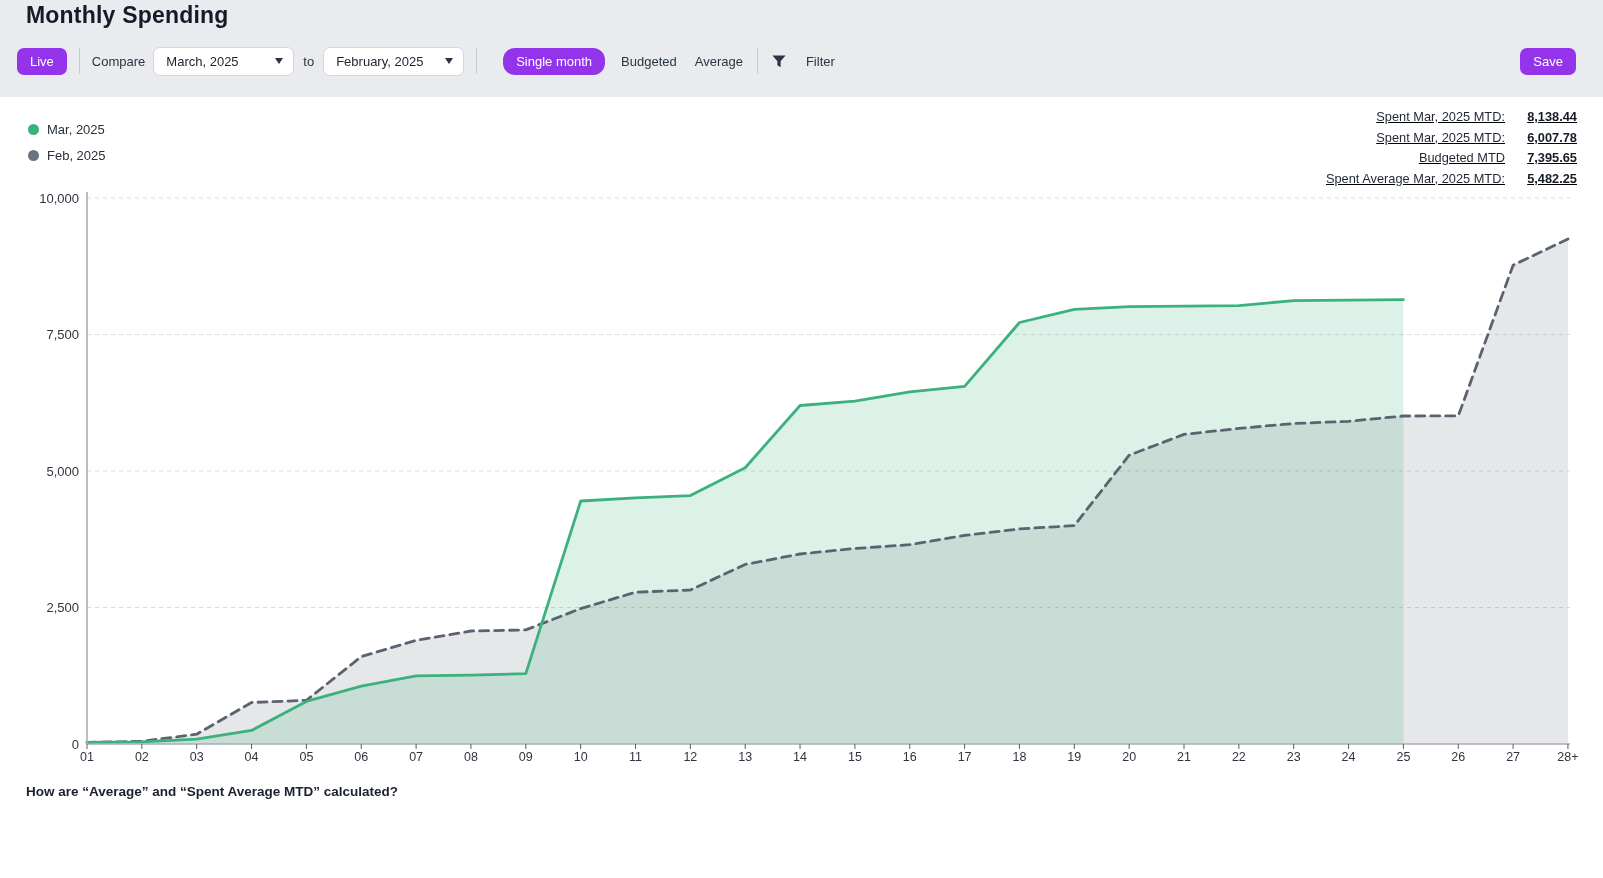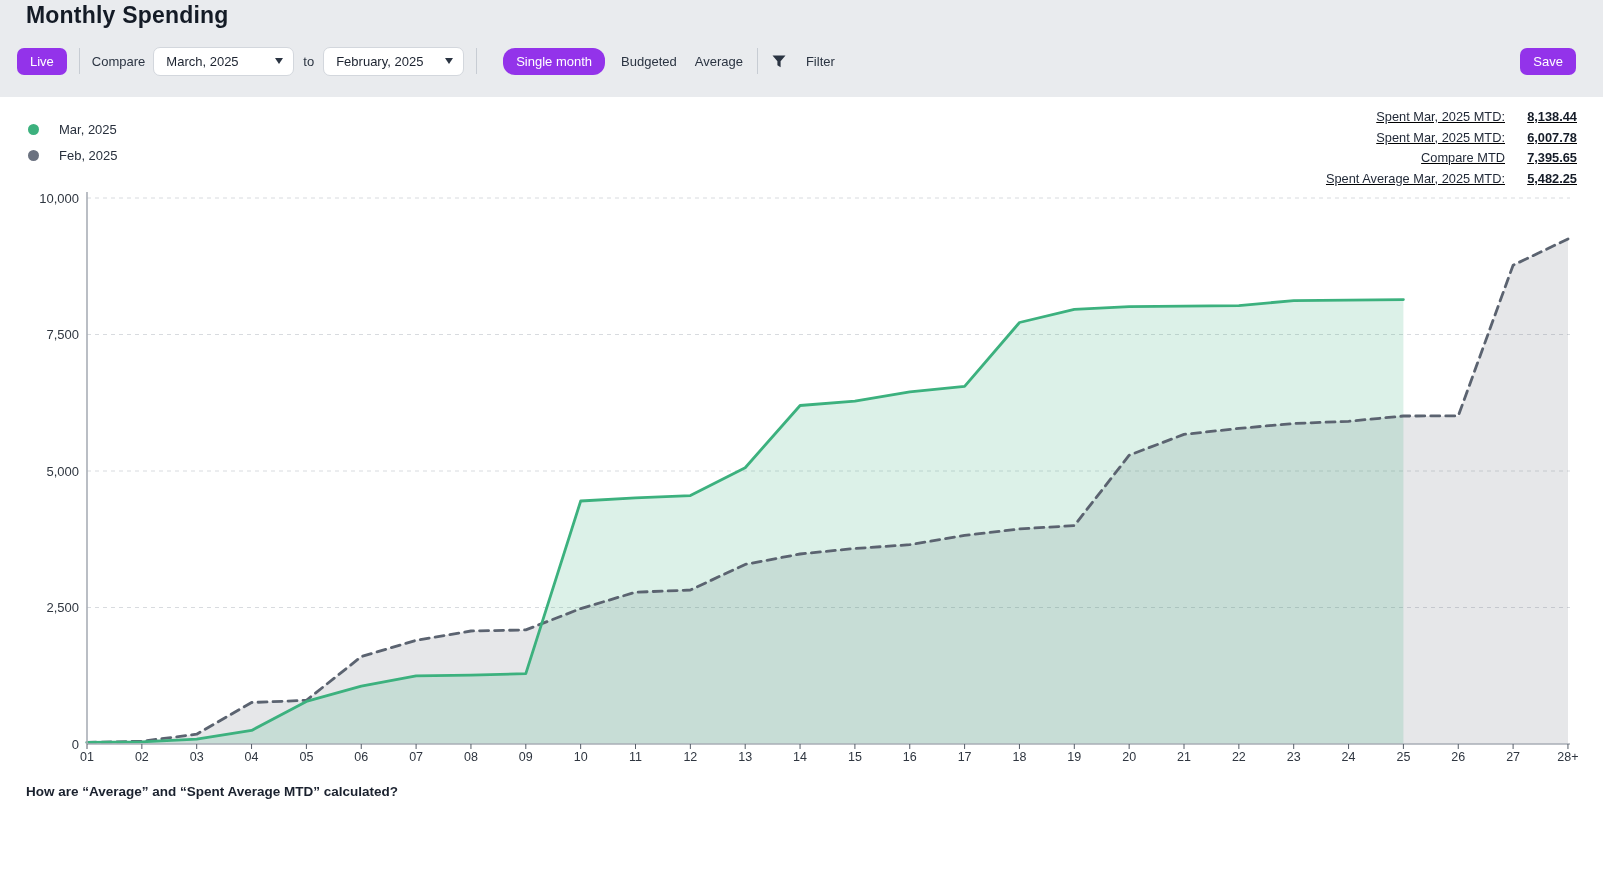--- a/index.html
+++ b/index.html
@@ -16,21 +16,21 @@
   .vdiv{width:1px;height:26px;background:#c7ccd3;margin:0 12px;flex:0 0 auto;}
   .sel{display:flex;align-items:center;justify-content:space-between;width:141px;height:29px;background:#ffffff;
        border:1px solid #d3d7dd;border-radius:7px;padding:0 10px 0 12px;color:#1c2330;box-sizing:border-box;cursor:pointer;}
   .caret{width:0;height:0;border-left:4.5px solid transparent;border-right:4.5px solid transparent;border-top:6px solid #2b3442;}
   .text-btn{background:none;border:none;font-size:13px;color:#2b3442;padding:6px 2px;margin-left:14px;cursor:pointer;font-family:inherit;}
   .filter{display:flex;align-items:center;gap:20px;cursor:pointer;color:#2b3442;padding:4px 2px;}
   .save{margin-left:auto;}
   .ml8{margin-left:8px;} .mlr9{margin:0 9px;} .ml14{margin-left:14px;border-radius:12px;}
 
   .legend{position:absolute;left:28px;top:116px;}
-  .legend-item{display:flex;align-items:center;gap:20px;height:26px;font-size:13px;color:#28303d;cursor:pointer;}
+  .legend-item{display:flex;align-items:center;gap:8px;height:26px;font-size:13px;color:#28303d;cursor:pointer;}
   .dot{width:11px;height:11px;border-radius:50%;flex:0 0 auto;}
   .dot-mar{background:#3cb17e;} .dot-feb{background:#6b7280;}
 
   .stats{position:absolute;right:26px;top:109px;text-decoration:underline;}
   .stat-row{display:flex;justify-content:flex-end;align-items:baseline;height:20.6px;font-size:12.8px;color:#1f2735;}
   .stat-value{font-weight:700;width:68px;text-align:right;margin-left:4px;color:#151c28;}
 
   .chart-canvas{position:absolute;left:0;top:0;width:1603px;height:878px;}
   svg text{font-family:"Liberation Sans",sans-serif;}
 
@@ -161,21 +161,21 @@
 <div class="stats">
   <div class="stat-row">
     <span class="stat-label">Spent Mar, 2025 MTD:</span>
     <span class="stat-value">8,138.44</span>
   </div>
   <div class="stat-row">
     <span class="stat-label">Spent Mar, 2025 MTD:</span>
     <span class="stat-value">6,007.78</span>
   </div>
   <div class="stat-row">
-    <span class="stat-label">Compare MTD</span>
+    <span class="stat-label">Budgeted MTD</span>
     <span class="stat-value">7,395.65</span>
   </div>
   <div class="stat-row">
     <span class="stat-label">Spent Average Mar, 2025 MTD:</span>
     <span class="stat-value">5,482.25</span>
   </div>
 </div>
 
 <div class="footer">
   <div class="footer-q">How are “Average” and “Spent Average MTD” calculated?</div>

